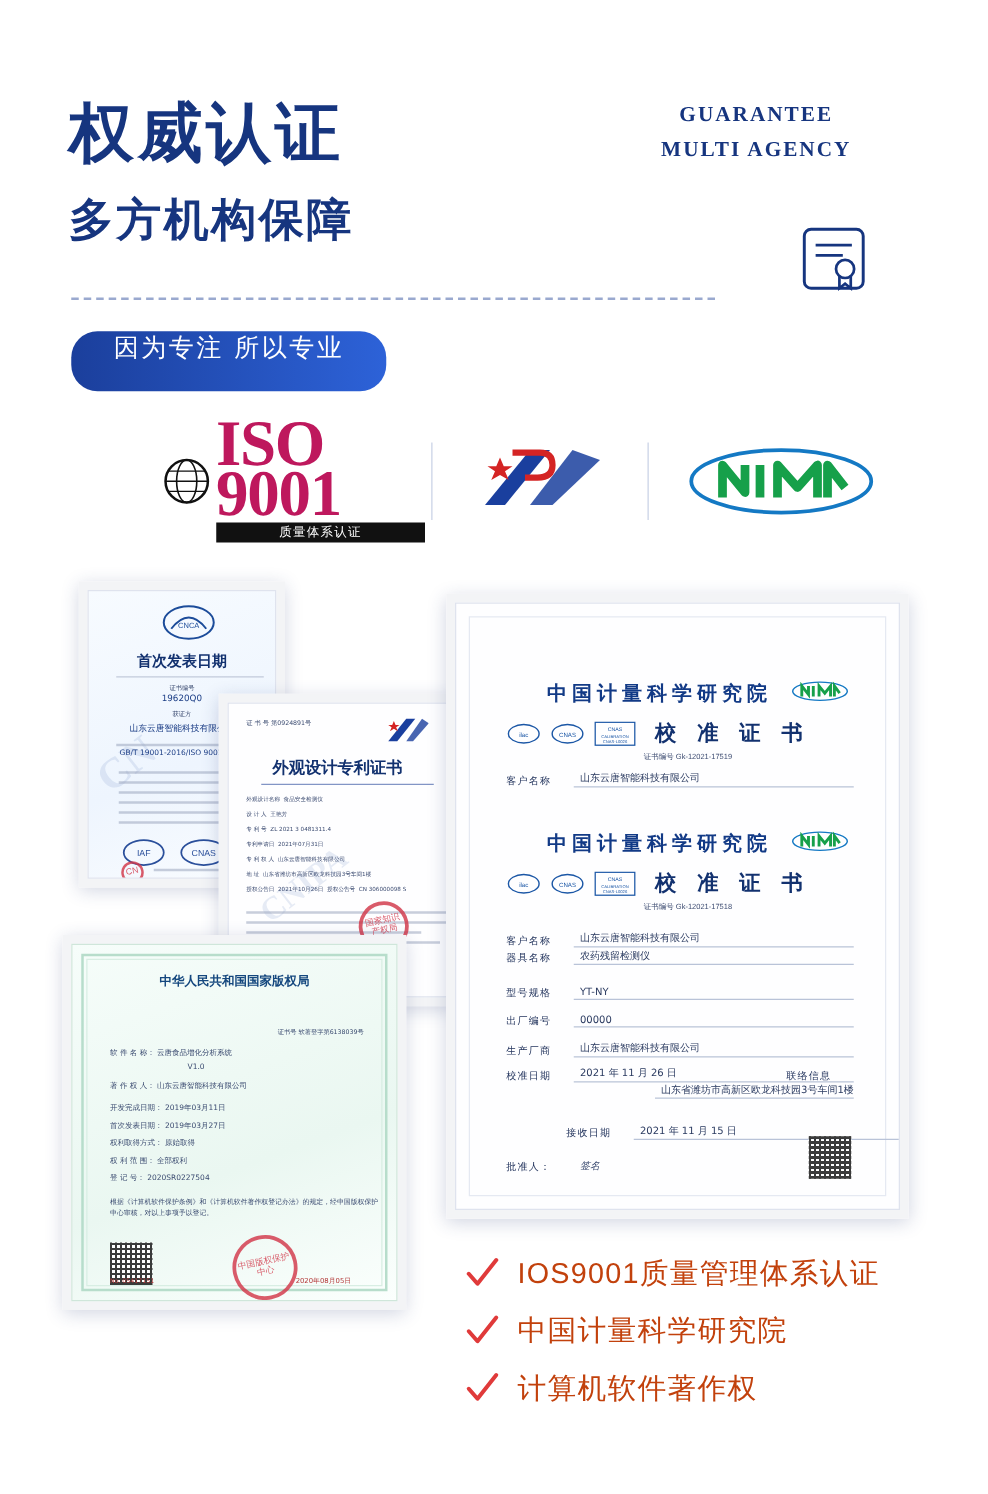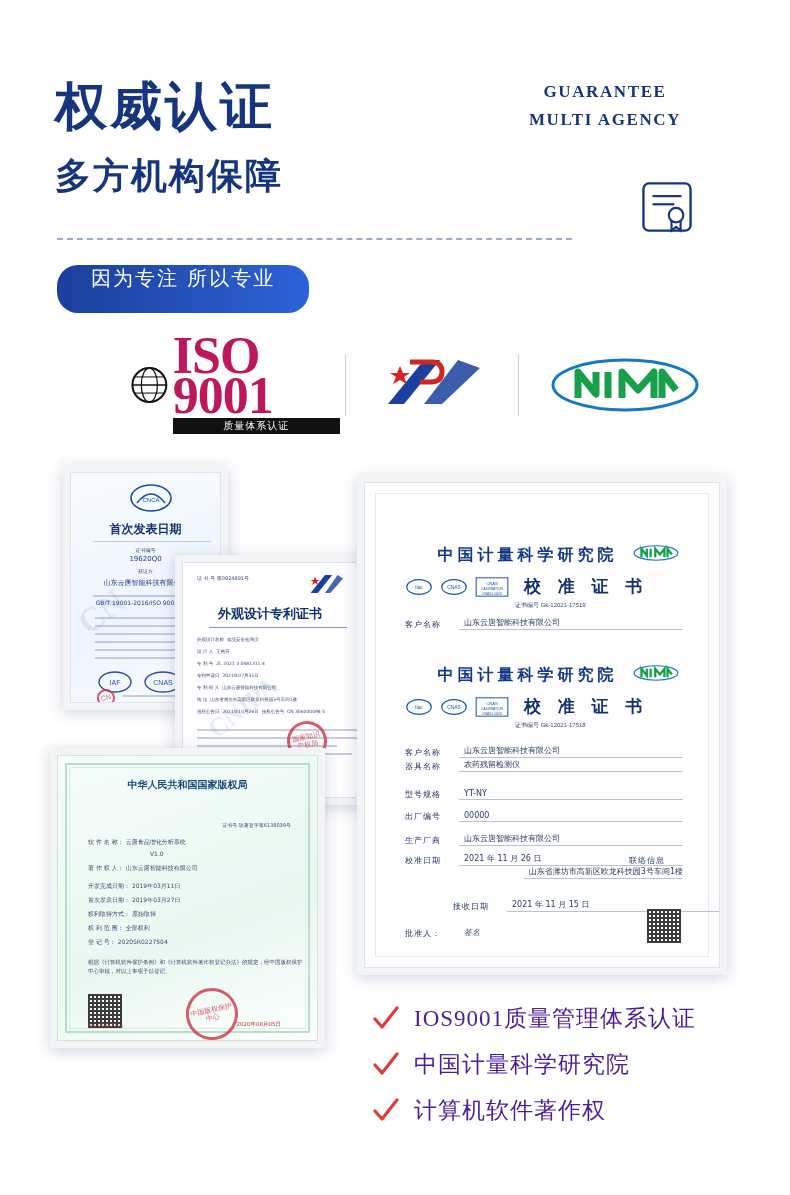--- a/index.html
+++ b/index.html
@@ -165,22 +165,22 @@
   .checklist { position: absolute; left: 372px; top: 995px; width: 400px; }
   .check-item {
     display: flex; align-items: center;
     height: 46px;
   }
   .check-mark {
     width: 28px; height: 28px; margin-right: 14px;
     flex: 0 0 auto;
   }
   .check-label {
-    font-size: 23px; color: #4c1d95; letter-spacing: 1px;
-    font-family: Liberation Serif, serif;
+    font-size: 23px; color: #c2410c; letter-spacing: 1px;
+    font-family: Liberation Sans, sans-serif;
   }
 </style>
 </head>
 <body>
 
 <div class="header">
 
   <div class="title-cn-main">权威认证</div>
   <div class="title-cn-sub">多方机构保障</div>
 

